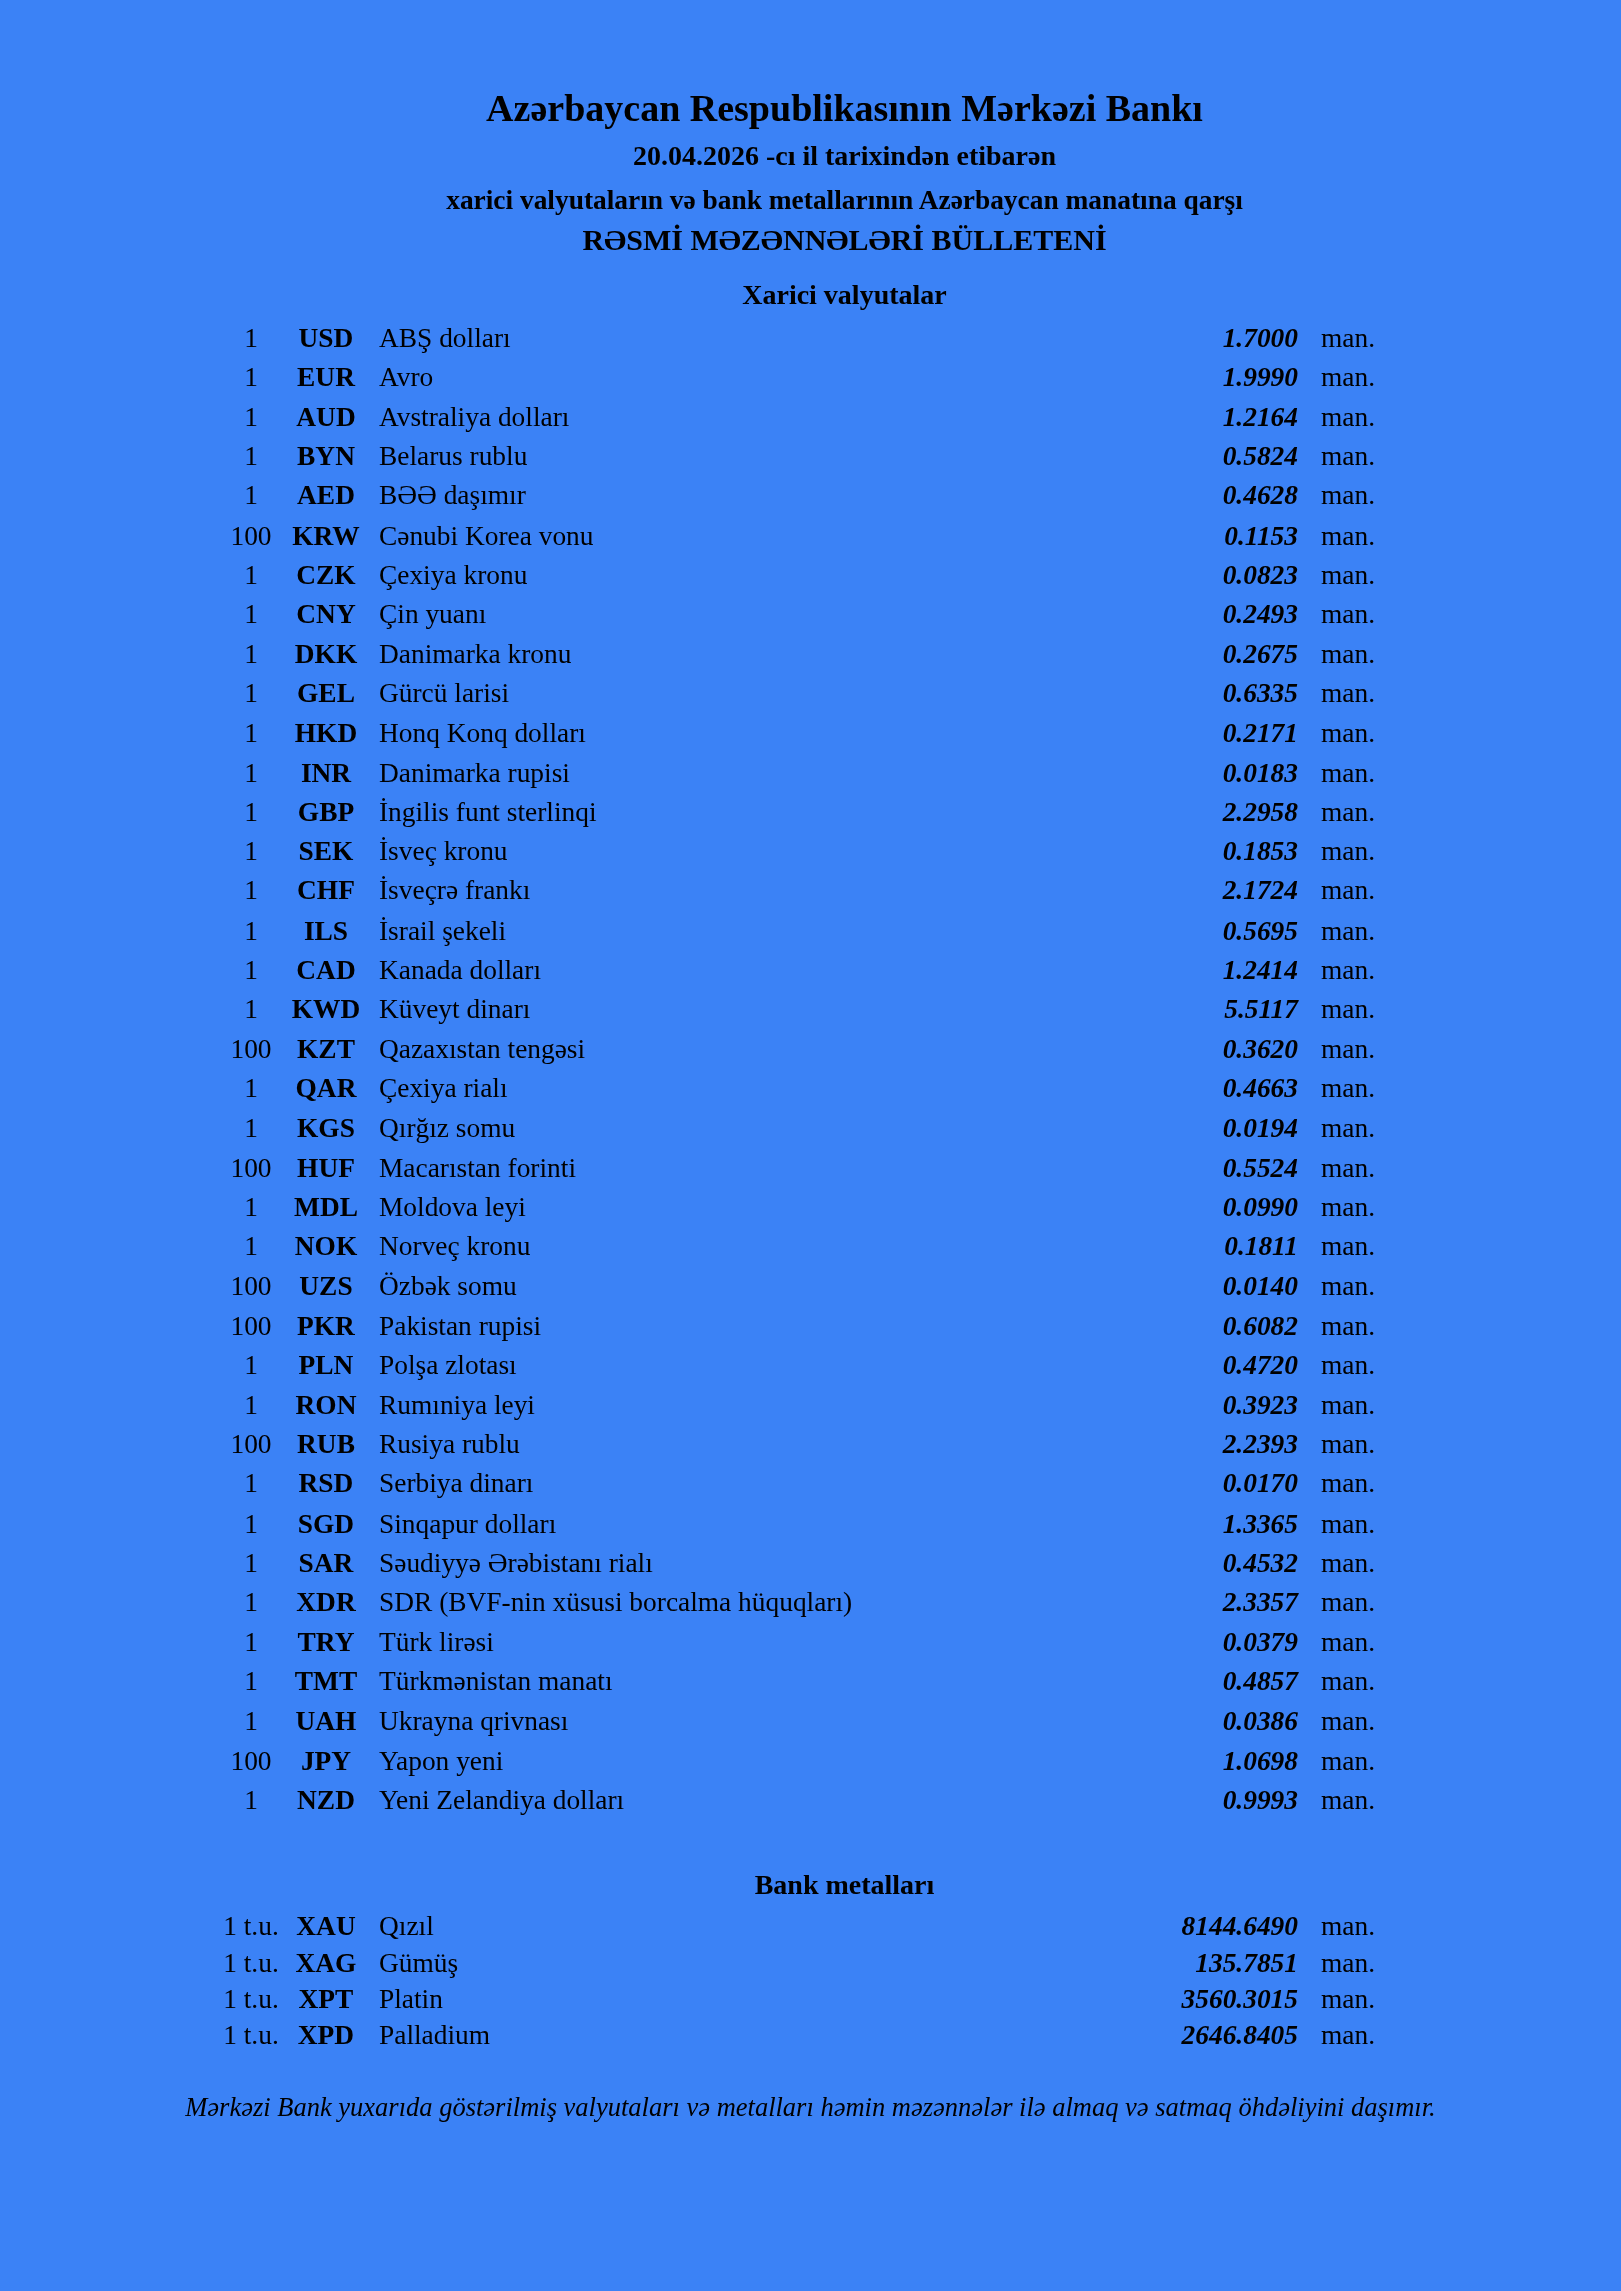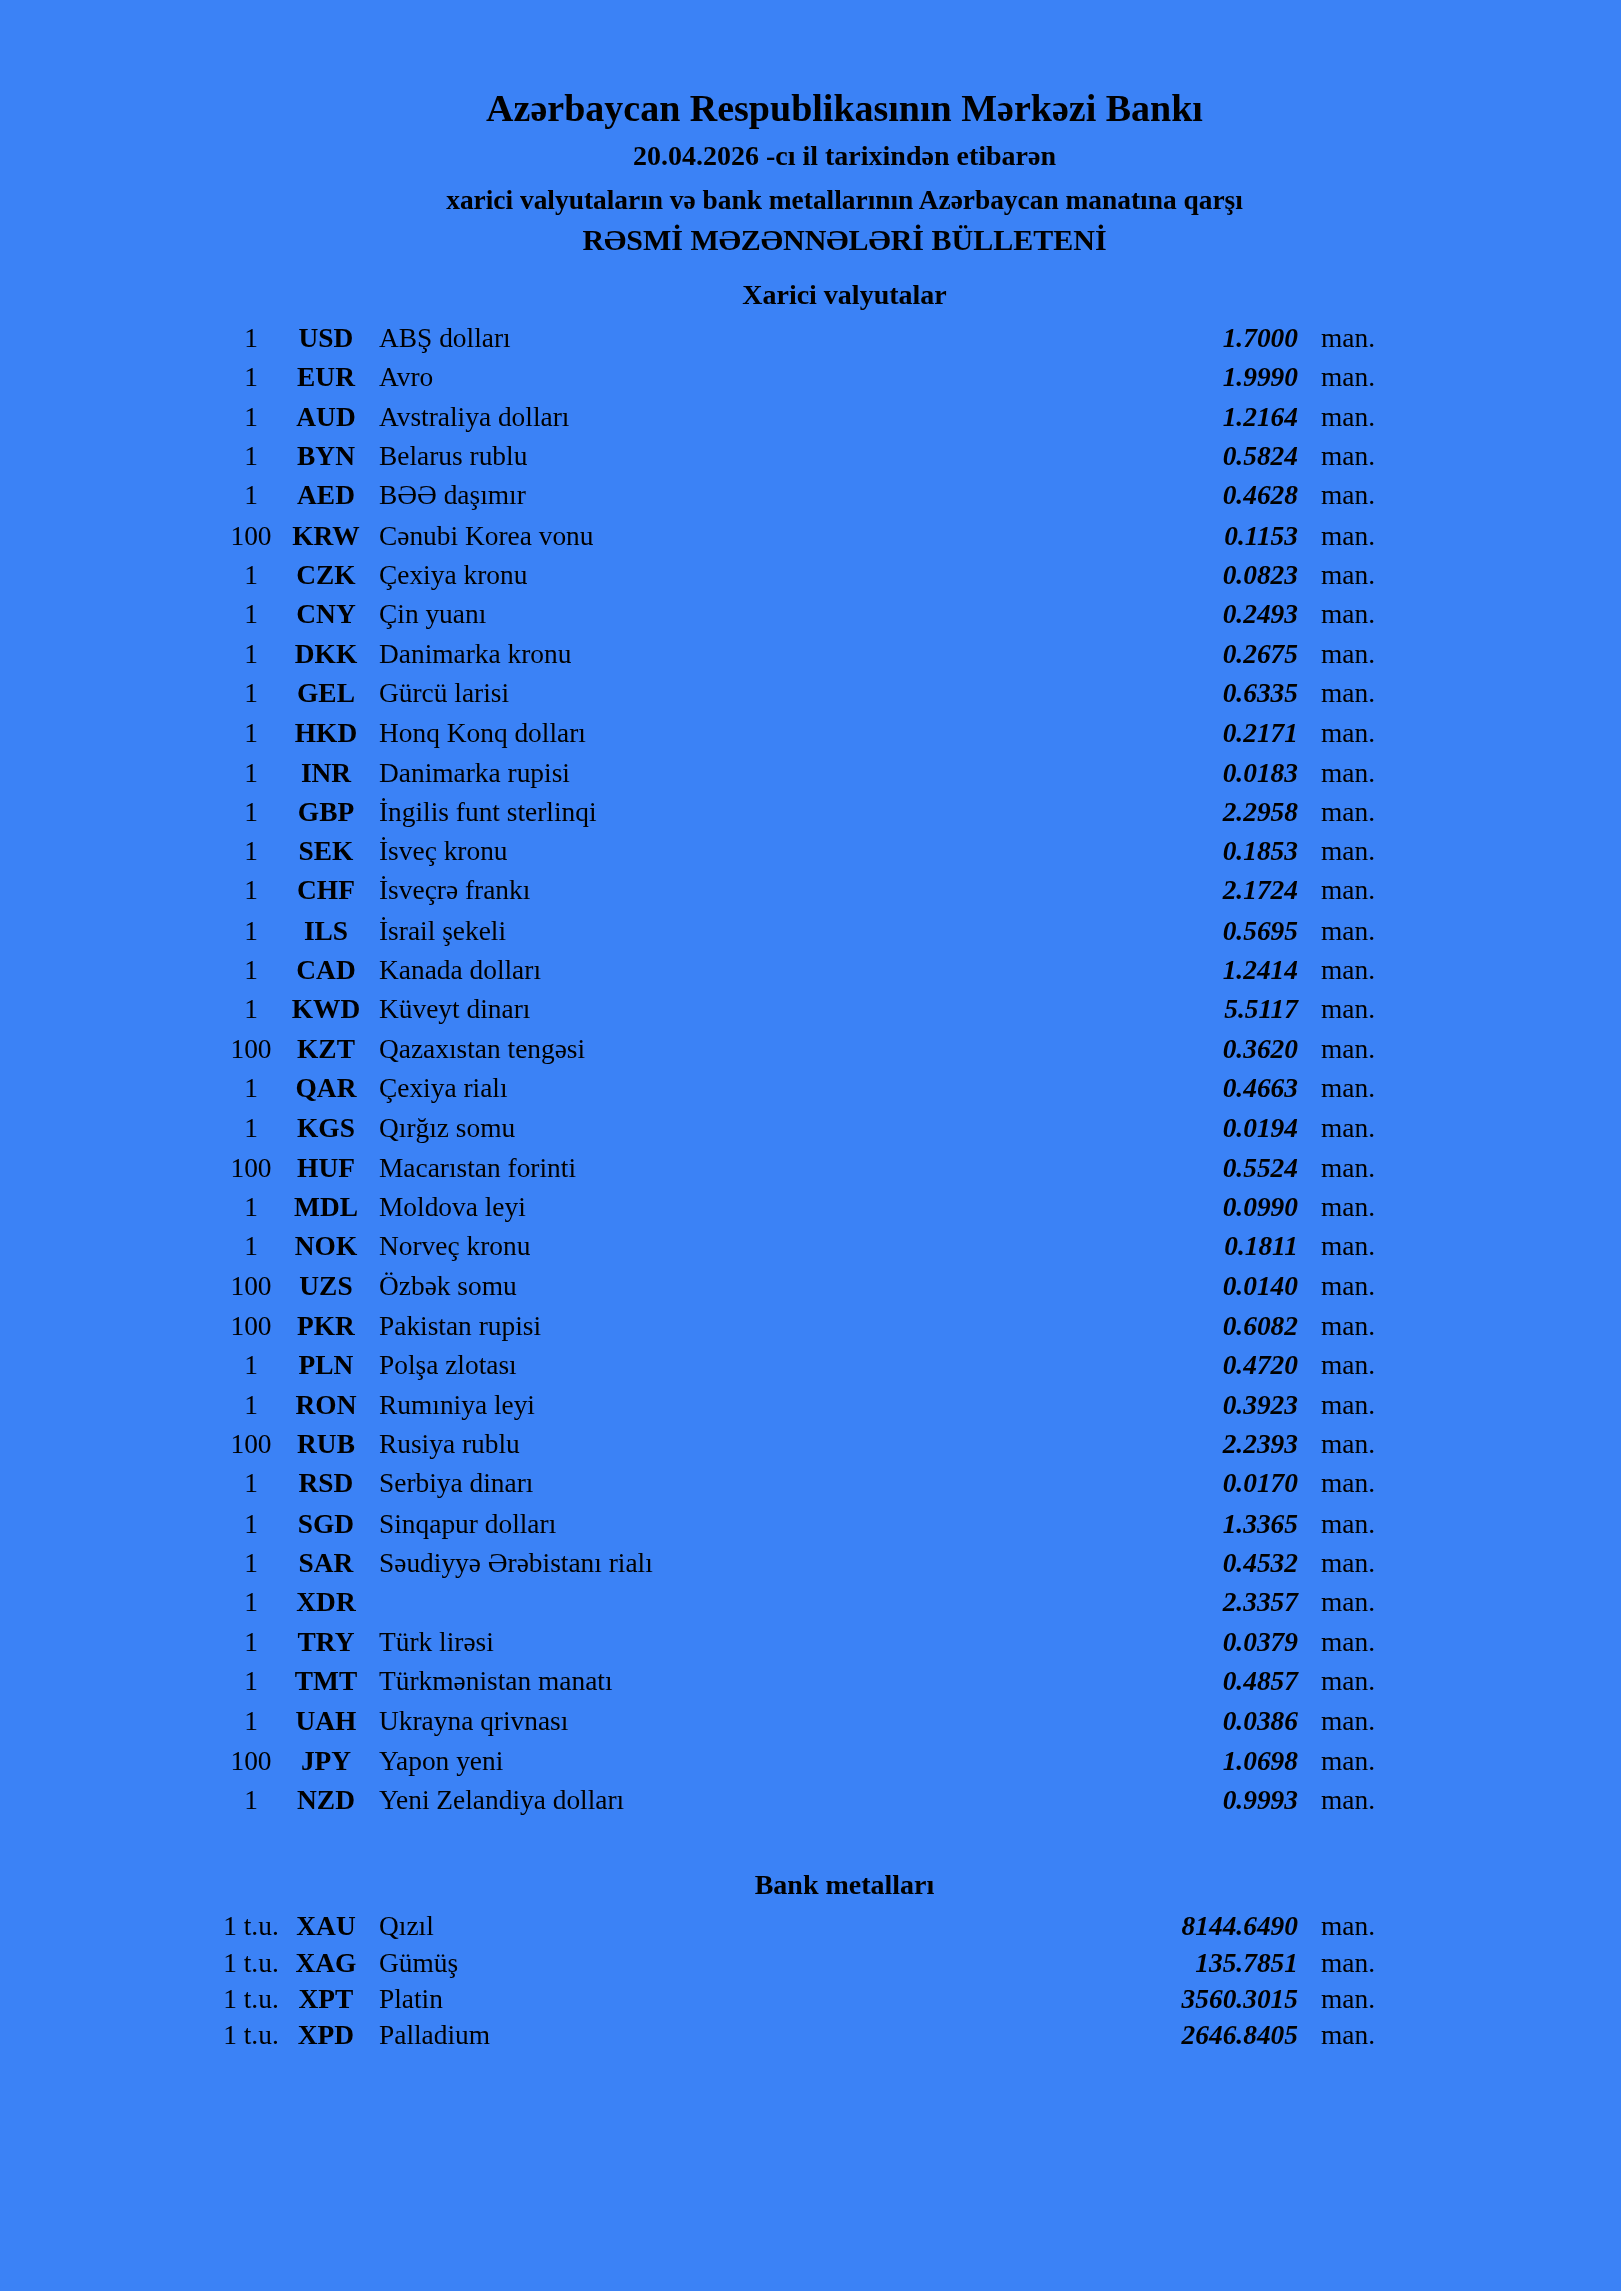--- a/index.html
+++ b/index.html
@@ -293,20 +293,21 @@
       <div class="row" style="top: 1544px;">
         <span class="col-qty">1</span>
         <span class="col-code">SAR</span>
         <span class="col-name">Səudiyyə Ərəbistanı rialı</span>
         <span class="col-rate">0.4532</span>
         <span class="col-man">man.</span>
       </div>
       <div class="row" style="top: 1583px;">
         <span class="col-qty">1</span>
         <span class="col-code">XDR</span>
+        <span class="col-name">SDR (BVF-nin xüsusi borcalma hüquqları)</span>
         <span class="col-rate">2.3357</span>
         <span class="col-man">man.</span>
       </div>
       <div class="row" style="top: 1623px;">
         <span class="col-qty">1</span>
         <span class="col-code">TRY</span>
         <span class="col-name">Türk lirəsi</span>
         <span class="col-rate">0.0379</span>
         <span class="col-man">man.</span>
       </div>
@@ -366,15 +367,16 @@
       </div>
       <div class="row" style="top: 2016px;">
         <span class="col-qty">1 t.u.</span>
         <span class="col-code">XPD</span>
         <span class="col-name">Palladium</span>
         <span class="col-rate">2646.8405</span>
         <span class="col-man">man.</span>
       </div>
     </div>
 
+  <div class="footer-note">Mərkəzi Bank yuxarıda göstərilmiş valyutaları və metalları həmin məzənnələr ilə almaq və satmaq öhdəliyini daşımır.</div>
 
 </div>
 
 
 </body></html>

